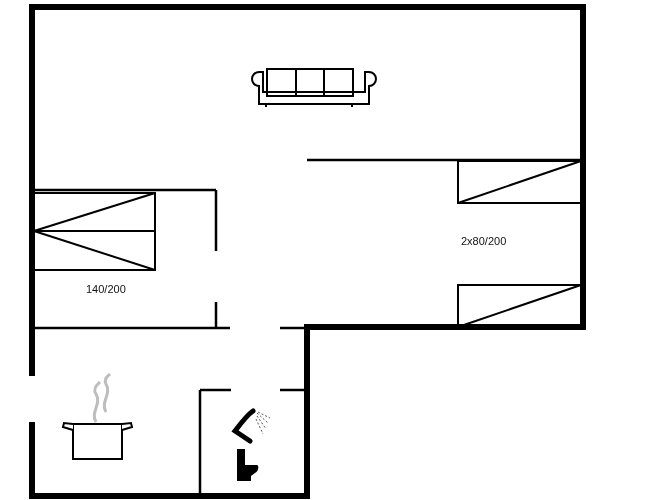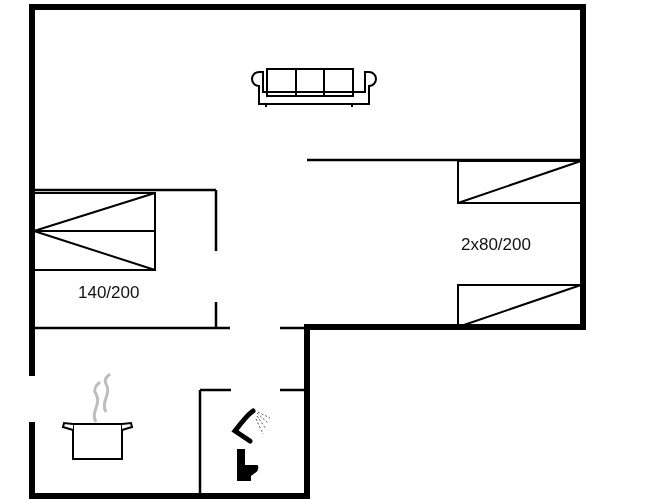--- a/index.html
+++ b/index.html
@@ -1,21 +1,21 @@
 <!DOCTYPE html>
 <html><head>
 <meta charset="utf-8">
 <style>
   html, body { margin: 0; padding: 0; background: #ffffff; }
   body { width: 667px; height: 500px; position: relative; overflow: hidden; }
   svg { position: absolute; left: 0; top: 0; }
   .label {
     position: absolute;
     font-family: "Liberation Sans", sans-serif;
-    font-size: 17px;
+    font-size: 11px;
     color: #111111;
     white-space: nowrap;
   }
 </style>
 </head>
 <body>
 
 <svg width="667" height="500" viewBox="0 0 667 500" xmlns="http://www.w3.org/2000/svg">
 
   <g stroke="#000" stroke-width="6" fill="none" stroke-linecap="square">
@@ -84,14 +84,14 @@
       <line x1="256" y1="419" x2="263" y2="434"></line>
       <line x1="258" y1="412" x2="270" y2="418"></line>
     </g>
   </g>
 
   <g fill="#000">
     <path d="M237,449 h8 v16 h12 c2,0 2,6 -2,8 l-4,3 v5 h-14 z"></path>
   </g>
 </svg>
 
-<div class="label" style="left:78px; top:283px;">140/200</div>
+<div class="label" style="left:86px; top:283px;">140/200</div>
 <div class="label" style="left:461px; top:235px;">2x80/200</div>
 
 </body></html>

